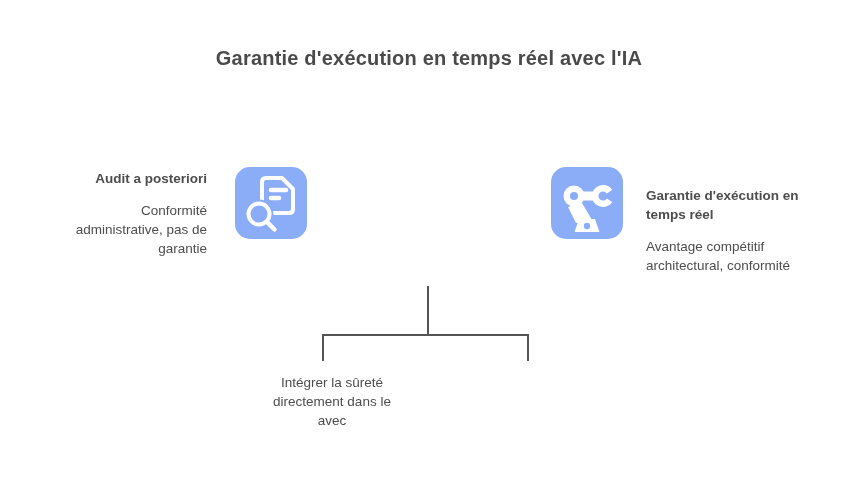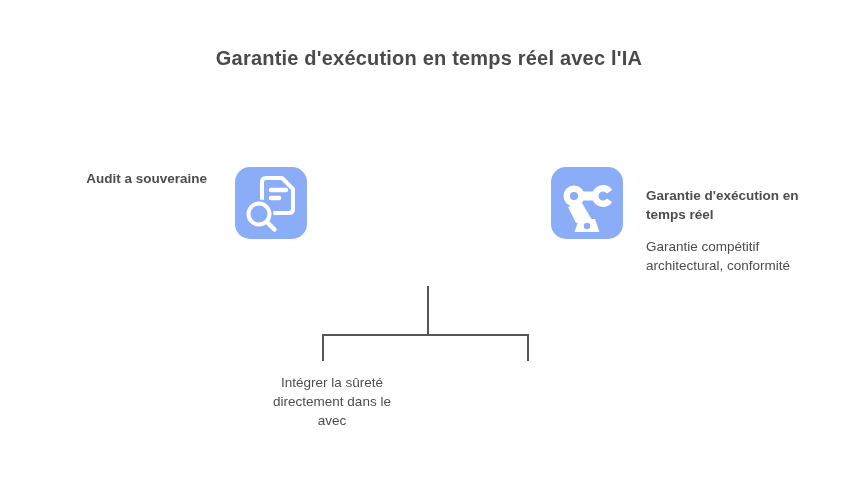--- a/index.html
+++ b/index.html
@@ -67,21 +67,24 @@
   .bottom-label-right{left:441px;top:371px;width:180px;}
 </style>
 </head>
 <body>
 
 <div class="canvas">
 
   <div class="title">Garantie d'exécution en temps réel avec l'IA</div>
 
   <div class="annotation annotation-left">
-    <div class="heading">Audit a souveraine</div>
+    <div class="heading">Audit a posteriori</div>
+    <div class="body">Conformité
+administrative, pas de
+garantie</div>
   </div>
 
   <div class="icon-card icon-card-left">
     <svg viewBox="0 0 72 72" xmlns="http://www.w3.org/2000/svg">
 
       <path d="M 47 11 H 31 Q 27 11 27 15 V 42 Q 27 46 31 46 H 54 Q 58 46 58 42 V 22 L 47 11 Z" fill="none" stroke="var(--icon_glyph)" stroke-width="4" stroke-linejoin="round"></path>
 
       <line x1="36" y1="23" x2="51" y2="23" stroke="var(--icon_glyph)" stroke-width="4.5" stroke-linecap="round"></line>
       <line x1="36" y1="31" x2="44" y2="31" stroke="var(--icon_glyph)" stroke-width="4.5" stroke-linecap="round"></line>
 
@@ -107,21 +110,21 @@
 
       <path d="M 61.2 23.0 A 11 11 0 1 0 61.2 35.0 L 55.8 31.4 A 4.5 4.5 0 1 1 55.8 26.6 Z" fill="var(--icon_glyph)"></path>
 
       <circle cx="36" cy="59" r="3.2" fill="var(--icon_blue)"></circle>
     </svg>
   </div>
 
   <div class="annotation annotation-right">
     <div class="heading">Garantie d'exécution en
 temps réel</div>
-    <div class="body">Garantie compétitif
+    <div class="body">Avantage compétitif
 architectural, conformité</div>
   </div>
 
   <div class="conn conn-stem"></div>
   <div class="conn conn-hbar"></div>
   <div class="conn conn-drop-left"></div>
   <div class="conn conn-drop-right"></div>
 
   <div class="bottom-label bottom-label-left">Intégrer la sûreté
 directement dans le

